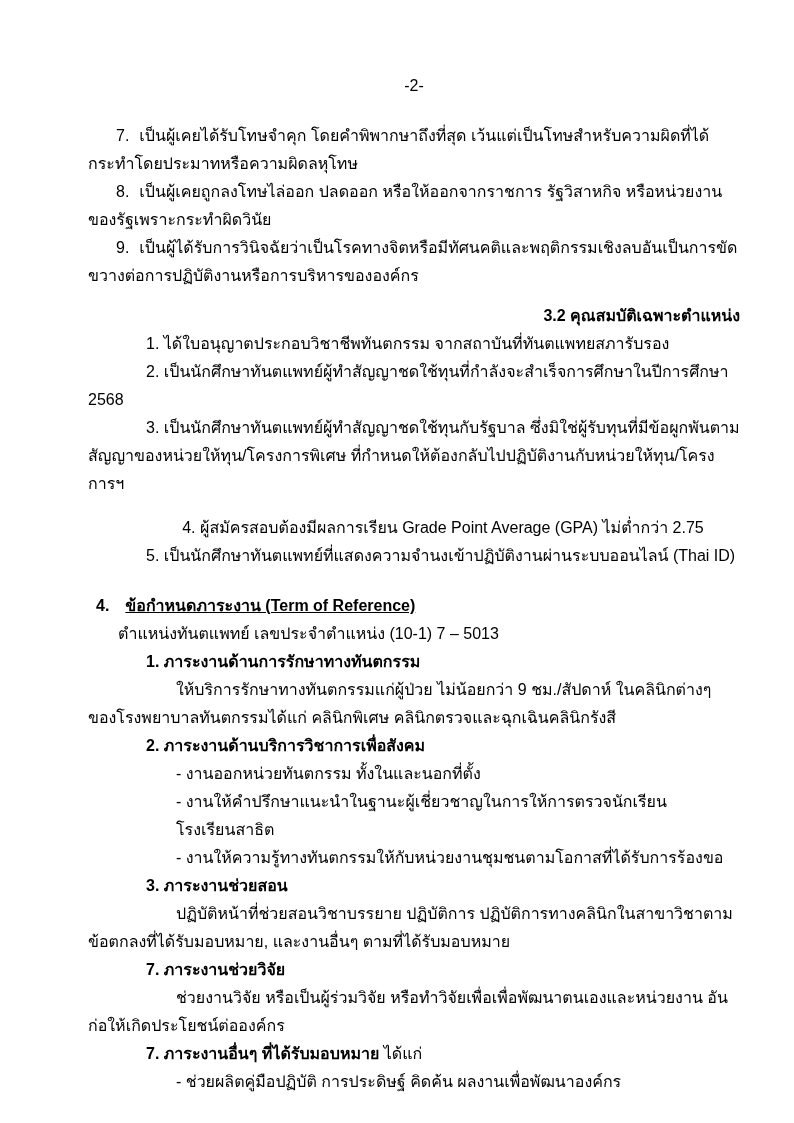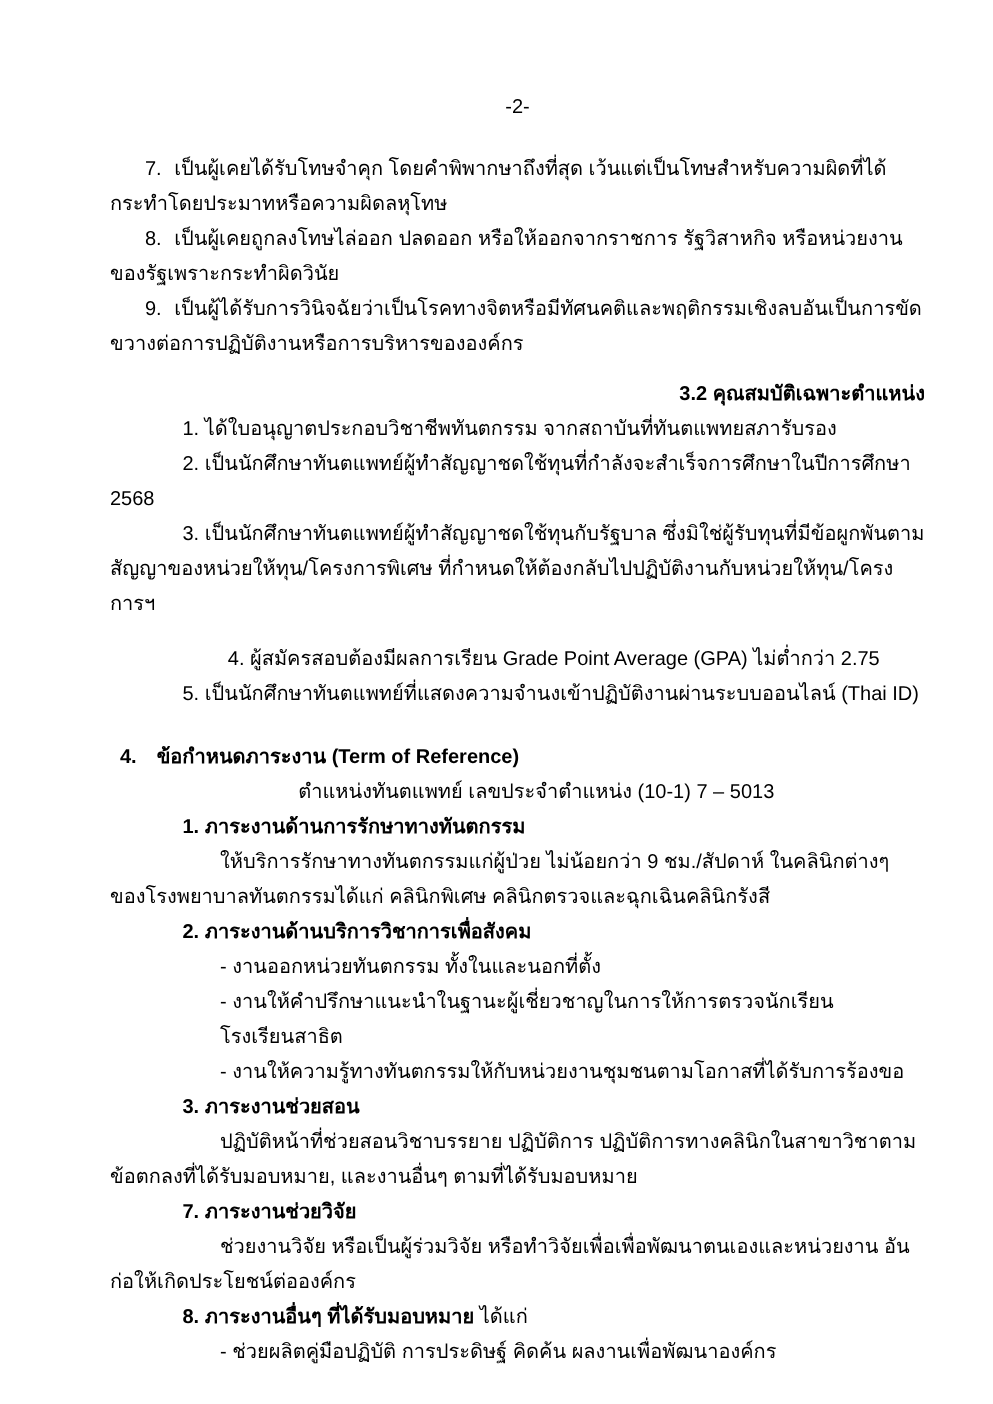--- a/index.html
+++ b/index.html
@@ -28,21 +28,21 @@
     margin-top: 12px;
     text-align: right;
   }
   .q-item { text-indent: 58px; }
   .tor-heading-row {
     margin-left: 8px;
     margin-top: 22px;
     font-weight: bold;
   }
   .tor-heading-row .num { margin-right: 16px; }
-  .tor-heading-row .tor-title { }
+  .tor-heading-row .tor-title { text-decoration: underline; }
   .position-line { margin-left: 30px; }
   .duty-heading { margin-left: 58px; font-weight: bold; }
   .duty-heading .tail { font-weight: normal; }
   .duty-body { text-indent: 88px; }
   .bullet { margin-left: 88px; }
 </style>
 </head>
 <body>
 
 <div class="page">
@@ -54,32 +54,32 @@
   <p class="dq-item" style="margin-bottom: 0px; margin-top: 0px;"><span class="num">9.</span><span>เป็นผู้ได้รับการวินิจฉัยว่าเป็นโรคทางจิตหรือมีทัศนคติและพฤติกรรมเชิงลบอันเป็นการขัดขวางต่อการปฏิบัติงานหรือการบริหารขององค์กร</span></p>
 
   <p class="sec-heading" style="margin-bottom: 0px;">3.2  คุณสมบัติเฉพาะตำแหน่ง</p>
   <p class="q-item" style="margin-bottom: 0px; margin-top: 0px;">1. ได้ใบอนุญาตประกอบวิชาชีพทันตกรรม จากสถาบันที่ทันตแพทยสภารับรอง</p>
   <p class="q-item" style="margin-bottom: 0px; margin-top: 0px;">2. เป็นนักศึกษาทันตแพทย์ผู้ทำสัญญาชดใช้ทุนที่กำลังจะสำเร็จการศึกษาในปีการศึกษา 2568</p>
   <p class="q-item" style="margin-bottom: 0px; margin-top: 0px;">3. เป็นนักศึกษาทันตแพทย์ผู้ทำสัญญาชดใช้ทุนกับรัฐบาล ซึ่งมิใช่ผู้รับทุนที่มีข้อผูกพันตามสัญญาของหน่วยให้ทุน/โครงการพิเศษ ที่กำหนดให้ต้องกลับไปปฏิบัติงานกับหน่วยให้ทุน/โครงการฯ</p>
   <p class="q-item" style="margin-bottom: 0px; margin-top: 16px; text-align: center;">4. ผู้สมัครสอบต้องมีผลการเรียน Grade Point Average (GPA) ไม่ต่ำกว่า 2.75</p>
   <p class="q-item" style="margin-bottom: 0px; margin-top: 0px;">5. เป็นนักศึกษาทันตแพทย์ที่แสดงความจำนงเข้าปฏิบัติงานผ่านระบบออนไลน์ (Thai ID)</p>
 
   <p class="tor-heading-row" style="margin-bottom: 0px;"><span class="num">4.</span><span class="tor-title">ข้อกำหนดภาระงาน (Term of Reference)</span></p>
-  <p class="position-line" style="margin-bottom: 0px; margin-top: 0px; text-align: center;">ตำแหน่งทันตแพทย์ เลขประจำตำแหน่ง (10-1) 7 – 5013</p>
+  <p class="position-line" style="margin-bottom: 0px; margin-top: 0px;">ตำแหน่งทันตแพทย์ เลขประจำตำแหน่ง (10-1) 7 – 5013</p>
 
   <p class="duty-heading" style="margin-bottom: 0px; margin-top: 0px;">1. ภาระงานด้านการรักษาทางทันตกรรม</p>
   <p class="duty-body" style="margin-bottom: 0px; margin-top: 0px;">ให้บริการรักษาทางทันตกรรมแก่ผู้ป่วย ไม่น้อยกว่า 9 ชม./สัปดาห์ ในคลินิกต่างๆ ของโรงพยาบาลทันตกรรมได้แก่ คลินิกพิเศษ คลินิกตรวจและฉุกเฉินคลินิกรังสี</p>
 
   <p class="duty-heading" style="margin-bottom: 0px; margin-top: 0px;">2. ภาระงานด้านบริการวิชาการเพื่อสังคม</p>
   <p class="bullet" style="margin-bottom: 0px; margin-top: 0px;">- งานออกหน่วยทันตกรรม  ทั้งในและนอกที่ตั้ง</p>
   <p class="bullet" style="margin-bottom: 0px; margin-top: 0px;">- งานให้คำปรึกษาแนะนำในฐานะผู้เชี่ยวชาญในการให้การตรวจนักเรียนโรงเรียนสาธิต</p>
   <p class="bullet" style="margin-bottom: 0px; margin-top: 0px;">- งานให้ความรู้ทางทันตกรรมให้กับหน่วยงานชุมชนตามโอกาสที่ได้รับการร้องขอ</p>
 
   <p class="duty-heading" style="margin-bottom: 0px; margin-top: 0px;">3. ภาระงานช่วยสอน</p>
   <p class="duty-body" style="margin-bottom: 0px; margin-top: 0px;">ปฏิบัติหน้าที่ช่วยสอนวิชาบรรยาย ปฏิบัติการ ปฏิบัติการทางคลินิกในสาขาวิชาตามข้อตกลงที่ได้รับมอบหมาย, และงานอื่นๆ ตามที่ได้รับมอบหมาย</p>
 
   <p class="duty-heading" style="margin-bottom: 0px; margin-top: 0px;">7. ภาระงานช่วยวิจัย</p>
   <p class="duty-body" style="margin-bottom: 0px; margin-top: 0px;">ช่วยงานวิจัย หรือเป็นผู้ร่วมวิจัย หรือทำวิจัยเพื่อเพื่อพัฒนาตนเองและหน่วยงาน อันก่อให้เกิดประโยชน์ต่อองค์กร</p>
 
-  <p class="duty-heading" style="margin-bottom: 0px; margin-top: 0px;"><span>8. ภาระงานอื่นๆ ที่ได้รับมอบหมาย</span><span class="tail"> ได้แก่</span></p>
+  <p class="duty-heading" style="margin-bottom: 0px; margin-top: 0px;"><span>7. ภาระงานอื่นๆ ที่ได้รับมอบหมาย</span><span class="tail"> ได้แก่</span></p>
   <p class="bullet" style="margin-bottom: 0px; margin-top: 0px;">- ช่วยผลิตคู่มือปฏิบัติ  การประดิษฐ์ คิดค้น  ผลงานเพื่อพัฒนาองค์กร</p>
 
 </div>
 
 </body></html>

